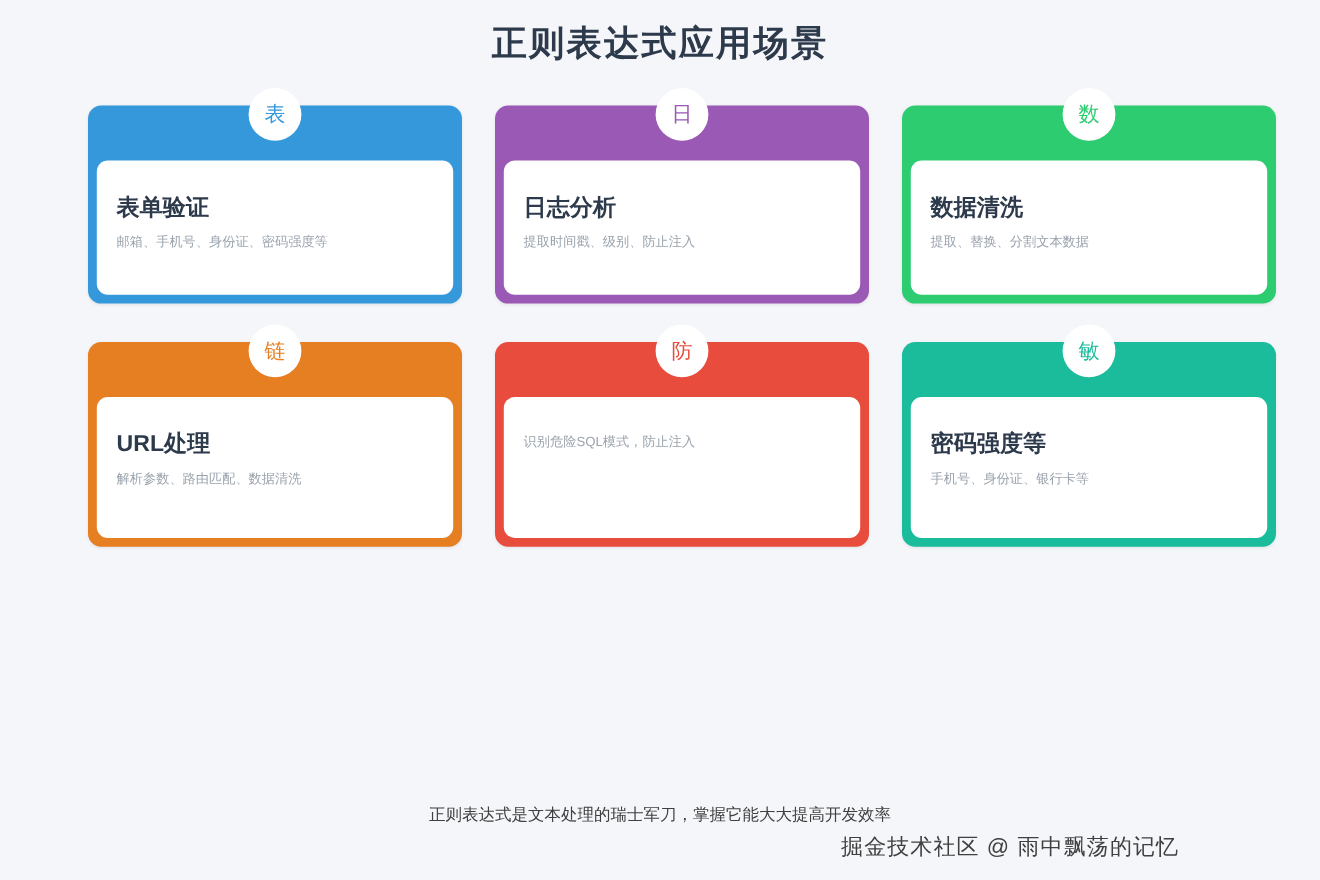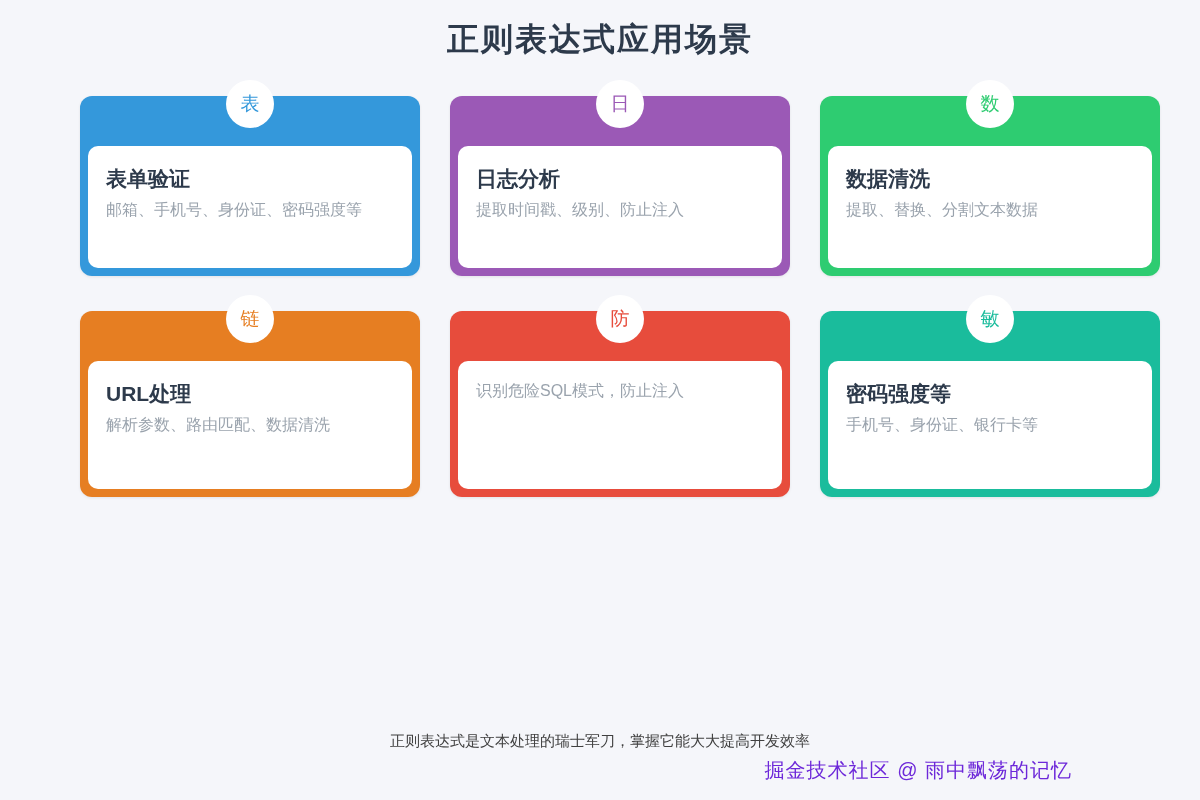--- a/index.html
+++ b/index.html
@@ -74,34 +74,34 @@
   }
 
   .card-inner {
     position: absolute;
     left: 8px;
     right: 8px;
     top: 50px;
     bottom: 8px;
     background: #ffffff;
     border-radius: 10px;
-    padding: 18px 18px 0 18px;
+    padding: 28px 18px 0 18px;
     z-index: 2;
   }
 
   .card-title {
     font-size: 21px;
     font-weight: bold;
     color: #2d3a4b;
     line-height: 30px;
     margin-bottom: 4px;
   }
 
   .card-desc {
-    font-size: 16px;
+    font-size: 12px;
     color: #9aa3ad;
     line-height: 24px;
   }
 
   
   .footer-note {
     position: absolute;
     top: 730px;
     left: 0;
     width: 1200px;
@@ -109,21 +109,21 @@
     font-size: 15px;
     color: #404040;
     line-height: 22px;
   }
 
   .watermark {
     position: absolute;
     top: 755px;
     right: 18px;
     font-size: 20px;
-    color: #6d28d9;
+    color: #404040;
     letter-spacing: 1px;
     line-height: 30px;
     white-space: nowrap;
   }
 </style>
 </head>
 <body style="background: rgb(245, 246, 250);">
 
 <div class="page">
 

